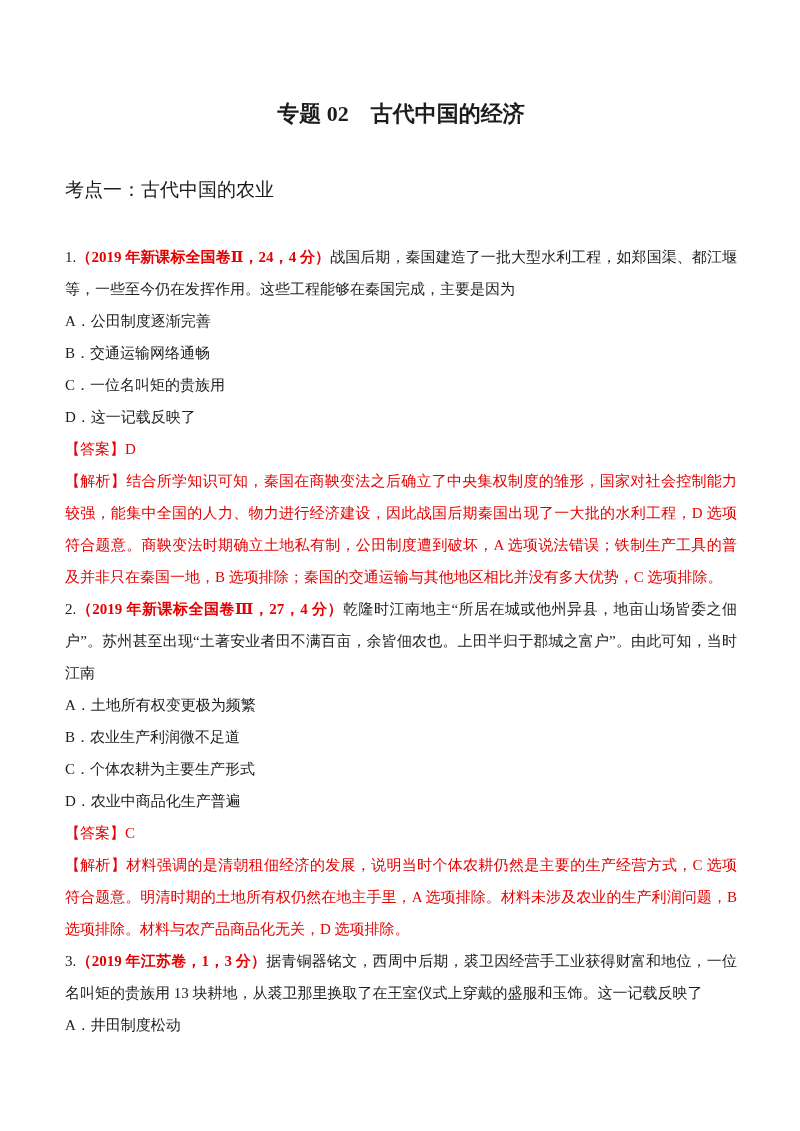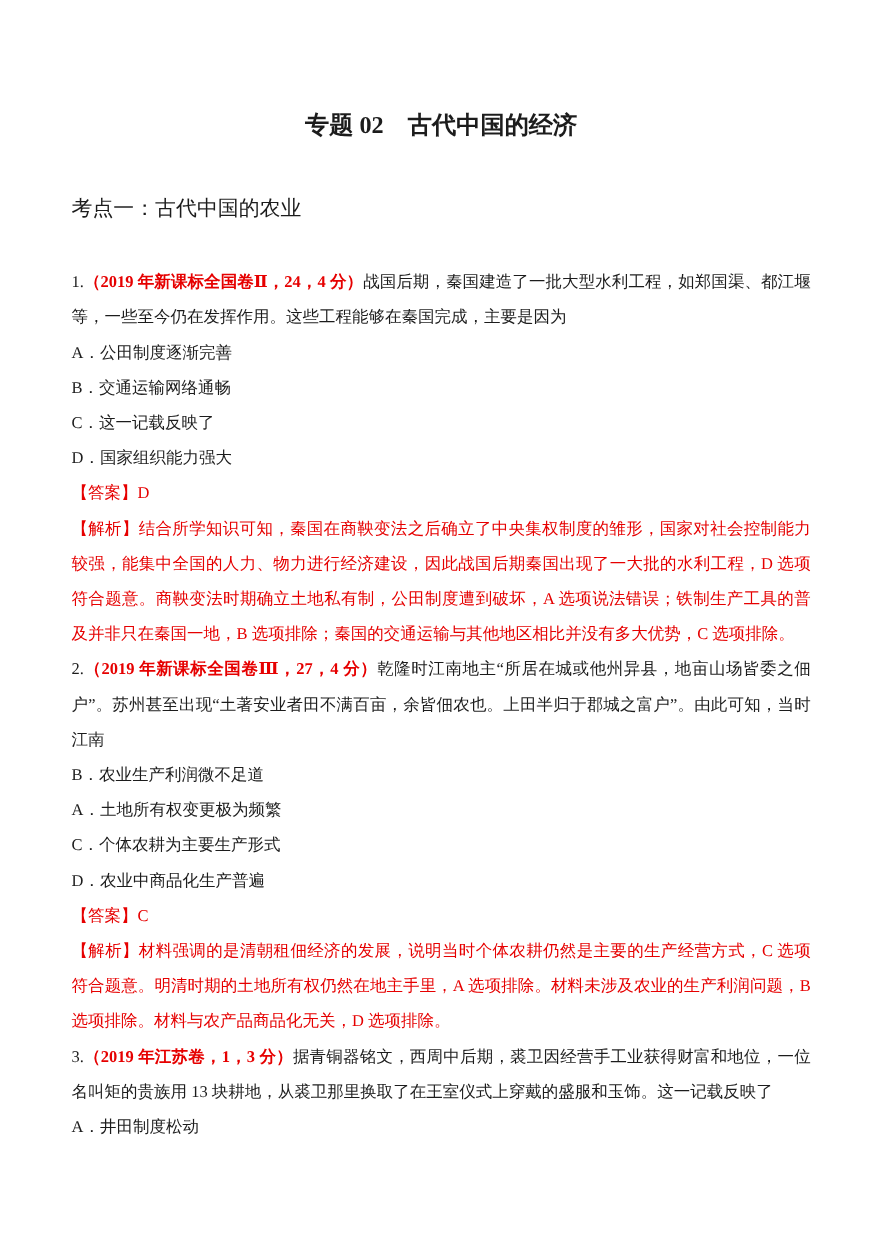--- a/index.html
+++ b/index.html
@@ -37,30 +37,30 @@
   <h1 class="doc-title">专题 02　古代中国的经济</h1>
 
   <h2 class="section-heading">考点一：古代中国的农业</h2>
 
   <div class="content">
 
     <section class="question">
       <p class="stem"><span class="qnum">1.</span><span class="src">（2019 年新课标全国卷Ⅱ，24，4 分）</span><span>战国后期，秦国建造了一批大型水利工程，如郑国渠、都江堰等，一些至今仍在发挥作用。这些工程能够在秦国完成，主要是因为</span></p>
       <p class="option"><span>A．</span><span>公田制度逐渐完善</span></p>
       <p class="option"><span>B．</span><span>交通运输网络通畅</span></p>
-      <p class="option"><span>C．</span><span>这一记载反映了</span></p>
-      <p class="option"><span>D．</span><span>国家组织能力强大</span></p>
+      <p class="option"><span>C．</span><span>一位名叫矩的贵族用</span></p>
+      <p class="option"><span>D．</span><span>这一记载反映了</span></p>
       <p class="answer"><span>【答案】</span><span>D</span></p>
       <p class="analysis"><span>【解析】</span><span>结合所学知识可知，秦国在商鞅变法之后确立了中央集权制度的雏形，国家对社会控制能力较强，能集中全国的人力、物力进行经济建设，因此战国后期秦国出现了一大批的水利工程，D 选项符合题意。商鞅变法时期确立土地私有制，公田制度遭到破坏，A 选项说法错误；铁制生产工具的普及并非只在秦国一地，B 选项排除；秦国的交通运输与其他地区相比并没有多大优势，C 选项排除。</span></p>
     </section>
 
     <section class="question">
       <p class="stem"><span class="qnum">2.</span><span class="src">（2019 年新课标全国卷Ⅲ，27，4 分）</span><span>乾隆时江南地主“所居在城或他州异县，地亩山场皆委之佃户”。苏州甚至出现“土著安业者田不满百亩，余皆佃农也。上田半归于郡城之富户”。由此可知，当时江南</span></p>
+      <p class="option"><span>A．</span><span>土地所有权变更极为频繁</span></p>
       <p class="option"><span>B．</span><span>农业生产利润微不足道</span></p>
-      <p class="option"><span>A．</span><span>土地所有权变更极为频繁</span></p>
       <p class="option"><span>C．</span><span>个体农耕为主要生产形式</span></p>
       <p class="option"><span>D．</span><span>农业中商品化生产普遍</span></p>
       <p class="answer"><span>【答案】</span><span>C</span></p>
       <p class="analysis"><span>【解析】</span><span>材料强调的是清朝租佃经济的发展，说明当时个体农耕仍然是主要的生产经营方式，C 选项符合题意。明清时期的土地所有权仍然在地主手里，A 选项排除。材料未涉及农业的生产利润问题，B 选项排除。材料与农产品商品化无关，D 选项排除。</span></p>
     </section>
 
     <section class="question">
       <p class="stem"><span class="qnum">3.</span><span class="src">（2019 年江苏卷，1，3 分）</span><span>据青铜器铭文，西周中后期，裘卫因经营手工业获得财富和地位，一位名叫矩的贵族用 13 块耕地，从裘卫那里换取了在王室仪式上穿戴的盛服和玉饰。这一记载反映了</span></p>
       <p class="option"><span>A．</span><span>井田制度松动</span></p>
     </section>

